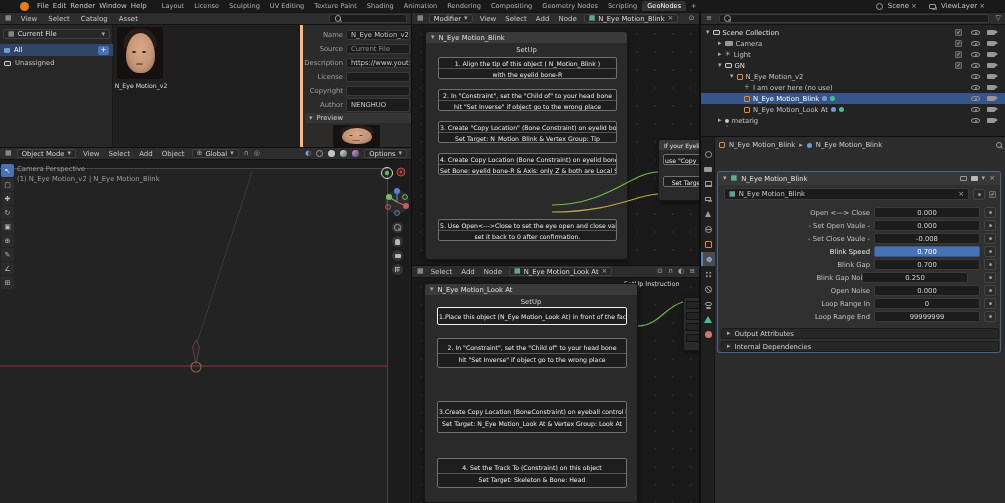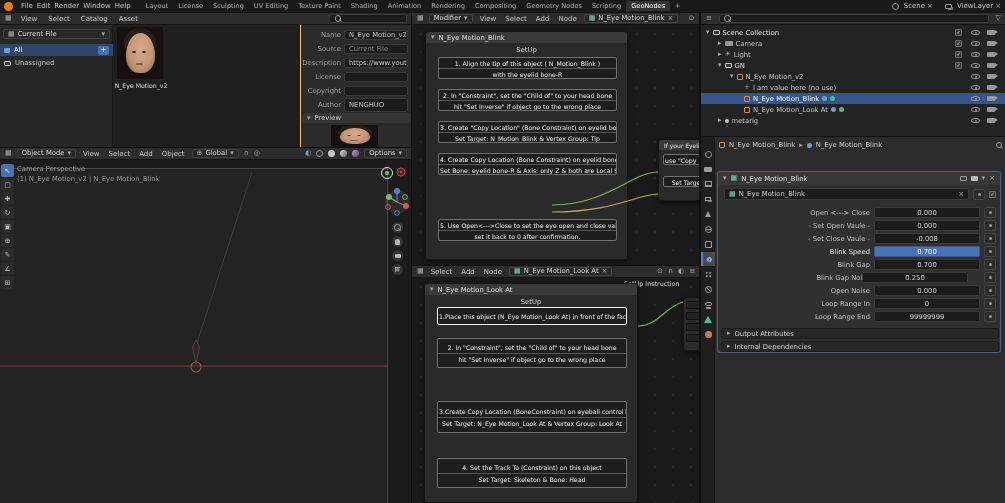--- a/index.html
+++ b/index.html
@@ -2,21 +2,21 @@
 <html><head>
 <meta charset="utf-8">
 <style>
   *{margin:0;padding:0;box-sizing:border-box}
   html,body{background:#0e0e0e}
   body{font-family:"DejaVu Sans",sans-serif}
   .app{position:relative;width:1005px;height:503px;background:#1d1d1d;overflow:hidden;color:#c8c8c8;font-size:7.5px}
   .abs{position:absolute}
   .bar{background:#2d2d2d;border-bottom:1px solid #141414;display:flex;align-items:center;gap:7px;padding:0 5px;font-size:7px;color:#c5c5c5}
   .menu{padding:0 2px;white-space:nowrap}
-  .dd{background:#282828;border:1px solid #414141;border-radius:2px;height:10px;display:flex;align-items:flex-end;gap:3px;padding:0 4px;font-size:6.8px;color:#ddd;white-space:nowrap}
+  .dd{background:#282828;border:1px solid #414141;border-radius:2px;height:10px;display:flex;align-items:center;gap:3px;padding:0 4px;font-size:6.8px;color:#ddd;white-space:nowrap}
   .fld{background:#1c1c1c;border:1px solid #3a3a3a;border-radius:2px;height:11px;display:flex;align-items:center;gap:3px;padding:0 4px;font-size:6.8px;color:#c9c9c9;overflow:hidden;white-space:nowrap}
   .lbl{font-size:6.8px;color:#9f9f9f;text-align:right;white-space:nowrap}
   .glyph{font-size:7px;line-height:1;color:#a8a8a8}
   .canvas{background:#1a1a1a;background-image:radial-gradient(#262626 1px,transparent 1.1px);background-size:18px 18px}
   .node{background:#2a2a2a;border:1px solid #161616;border-radius:3px;box-shadow:0 2px 5px rgba(0,0,0,.45)}
   .nhead{background:#3a3a3a;border-radius:3px 3px 0 0;font-size:6.8px;color:#e0e0e0;display:flex;align-items:center;gap:4px;padding:0 5px;height:11px;white-space:nowrap;overflow:hidden}
   .nsec{position:absolute;left:0;right:0;text-align:center;font-size:6.8px;color:#dadada}
   .stepbox{position:absolute;background:#1e1e1e;border:1px solid #707070;border-radius:2px;color:#ebebeb;font-size:6.2px;text-align:center;display:flex;flex-direction:column;justify-content:center;overflow:hidden}
   .stepbox .a{padding:2px 1px;border-bottom:1px solid #565656;white-space:nowrap;overflow:hidden}
   .stepbox .b{padding:2px 1px;white-space:nowrap;overflow:hidden}
@@ -55,21 +55,21 @@
   .prow-btn{position:absolute;width:12px;height:11px;background:#2c2c2c;border:1px solid #444;border-radius:2px;display:flex;align-items:center;justify-content:center}
   .prow-btn i{width:3px;height:3px;background:#999;border-radius:50%}
   .secbar{position:absolute;height:11px;background:#272727;border:1px solid #1c1c1c;border-radius:2px;display:flex;align-items:center;gap:4px;padding:0 5px;font-size:6.8px;color:#cfcfcf}
   svg{display:block}
 </style>
 </head>
 <body>
 
 <div class="app">
 
-  <div class="abs bar" style="left:0;top:0;width:1005px;height:13px;background:#191919;gap:0;padding:0 4px">
+  <div class="abs bar" style="left:0;top:0;width:1005px;height:13px;background:#191919;gap:0;padding:0 20px">
     <span style="width:9px;height:9px;border-radius:50%;background:#e87d0d;margin-right:6px;flex:none"></span>
     <span class="menu">File</span>
     <span class="menu">Edit</span>
     <span class="menu">Render</span>
     <span class="menu">Window</span>
     <span class="menu">Help</span>
     <span style="width:8px"></span>
     <span class="wtab">Layout</span>
     <span class="wtab">License</span>
     <span class="wtab">Sculpting</span>
@@ -129,21 +129,21 @@
       <div class="face" style="position:absolute;left:4px;top:2px;width:46px;height:52px;border-radius:2px">
         <span class="hair"></span>
           <span class="head"></span>
           <span class="eyeL"></span>
           <span class="eyeR"></span>
           <span class="mouth"></span>
       </div>
       <div style="position:absolute;left:0;top:57px;width:56px;text-align:center;font-size:6.2px;color:#dcdcdc;white-space:nowrap">N_Eye Motion_v2</div>
     </div>
 
-    <div class="abs" style="left:300px;top:12px;width:112px;height:123px;background:#2b2b2b;border-left:1px solid #fdba74">
+    <div class="abs" style="left:300px;top:12px;width:112px;height:123px;background:#2b2b2b;border-left:3px solid #fdba74">
       <div class="srow" style="top:4px">
         <span class="lbl" style="width:40px">Name</span>
         <span class="fld" style="margin-left:3px;width:64px;height:10px">N_Eye Motion_v2</span>
       </div>
       <div class="srow" style="top:18px">
         <span class="lbl" style="width:40px">Source</span>
         <span class="fld" style="margin-left:3px;width:64px;height:10px;color:#8b8b8b">Current File</span>
       </div>
       <div class="srow" style="top:32px">
         <span class="lbl" style="width:40px">Description</span>
@@ -433,21 +433,21 @@
       <span style="width:26px"></span>
       <span class="glyph">▾</span>
       <span class="sq-or"></span>
       <span>N_Eye Motion_v2</span>
       <span class="t-eye" style="left:270px"></span>
       <span class="t-cam" style="left:286px"></span>
     </div>
     <div class="olrow" style="top:69px">
       <span style="width:40px"></span>
       <span class="glyph">+</span>
-      <span>I am value here (no use)</span>
+      <span>I am over here (no use)</span>
       <span class="t-eye" style="left:270px"></span>
       <span class="t-cam" style="left:286px"></span>
     </div>
     <div class="olrow sel" style="top:80px">
       <span style="width:40px"></span>
       <span class="sq-or"></span>
       <span>N_Eye Motion_Blink</span>
       <span class="dot-bl"></span>
       <span class="dot-gr"></span>
       <span class="t-eye" style="left:270px"></span>

